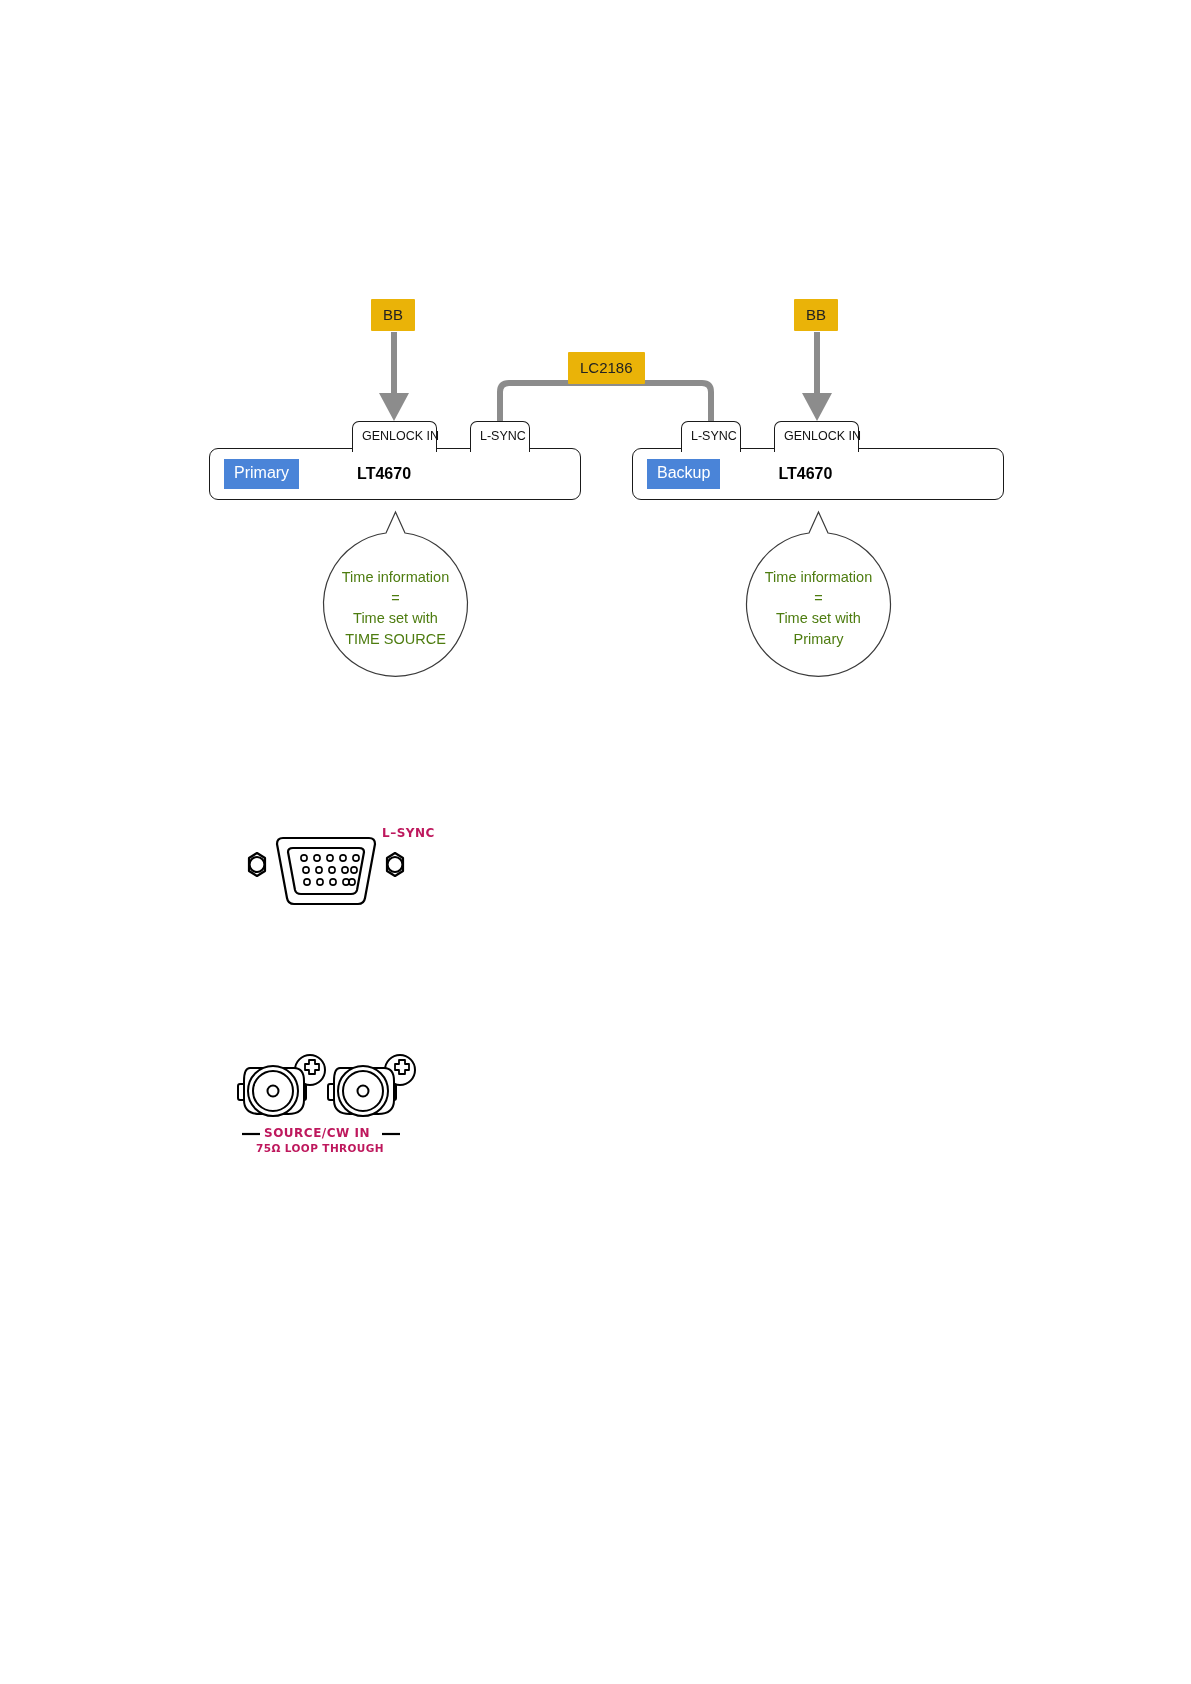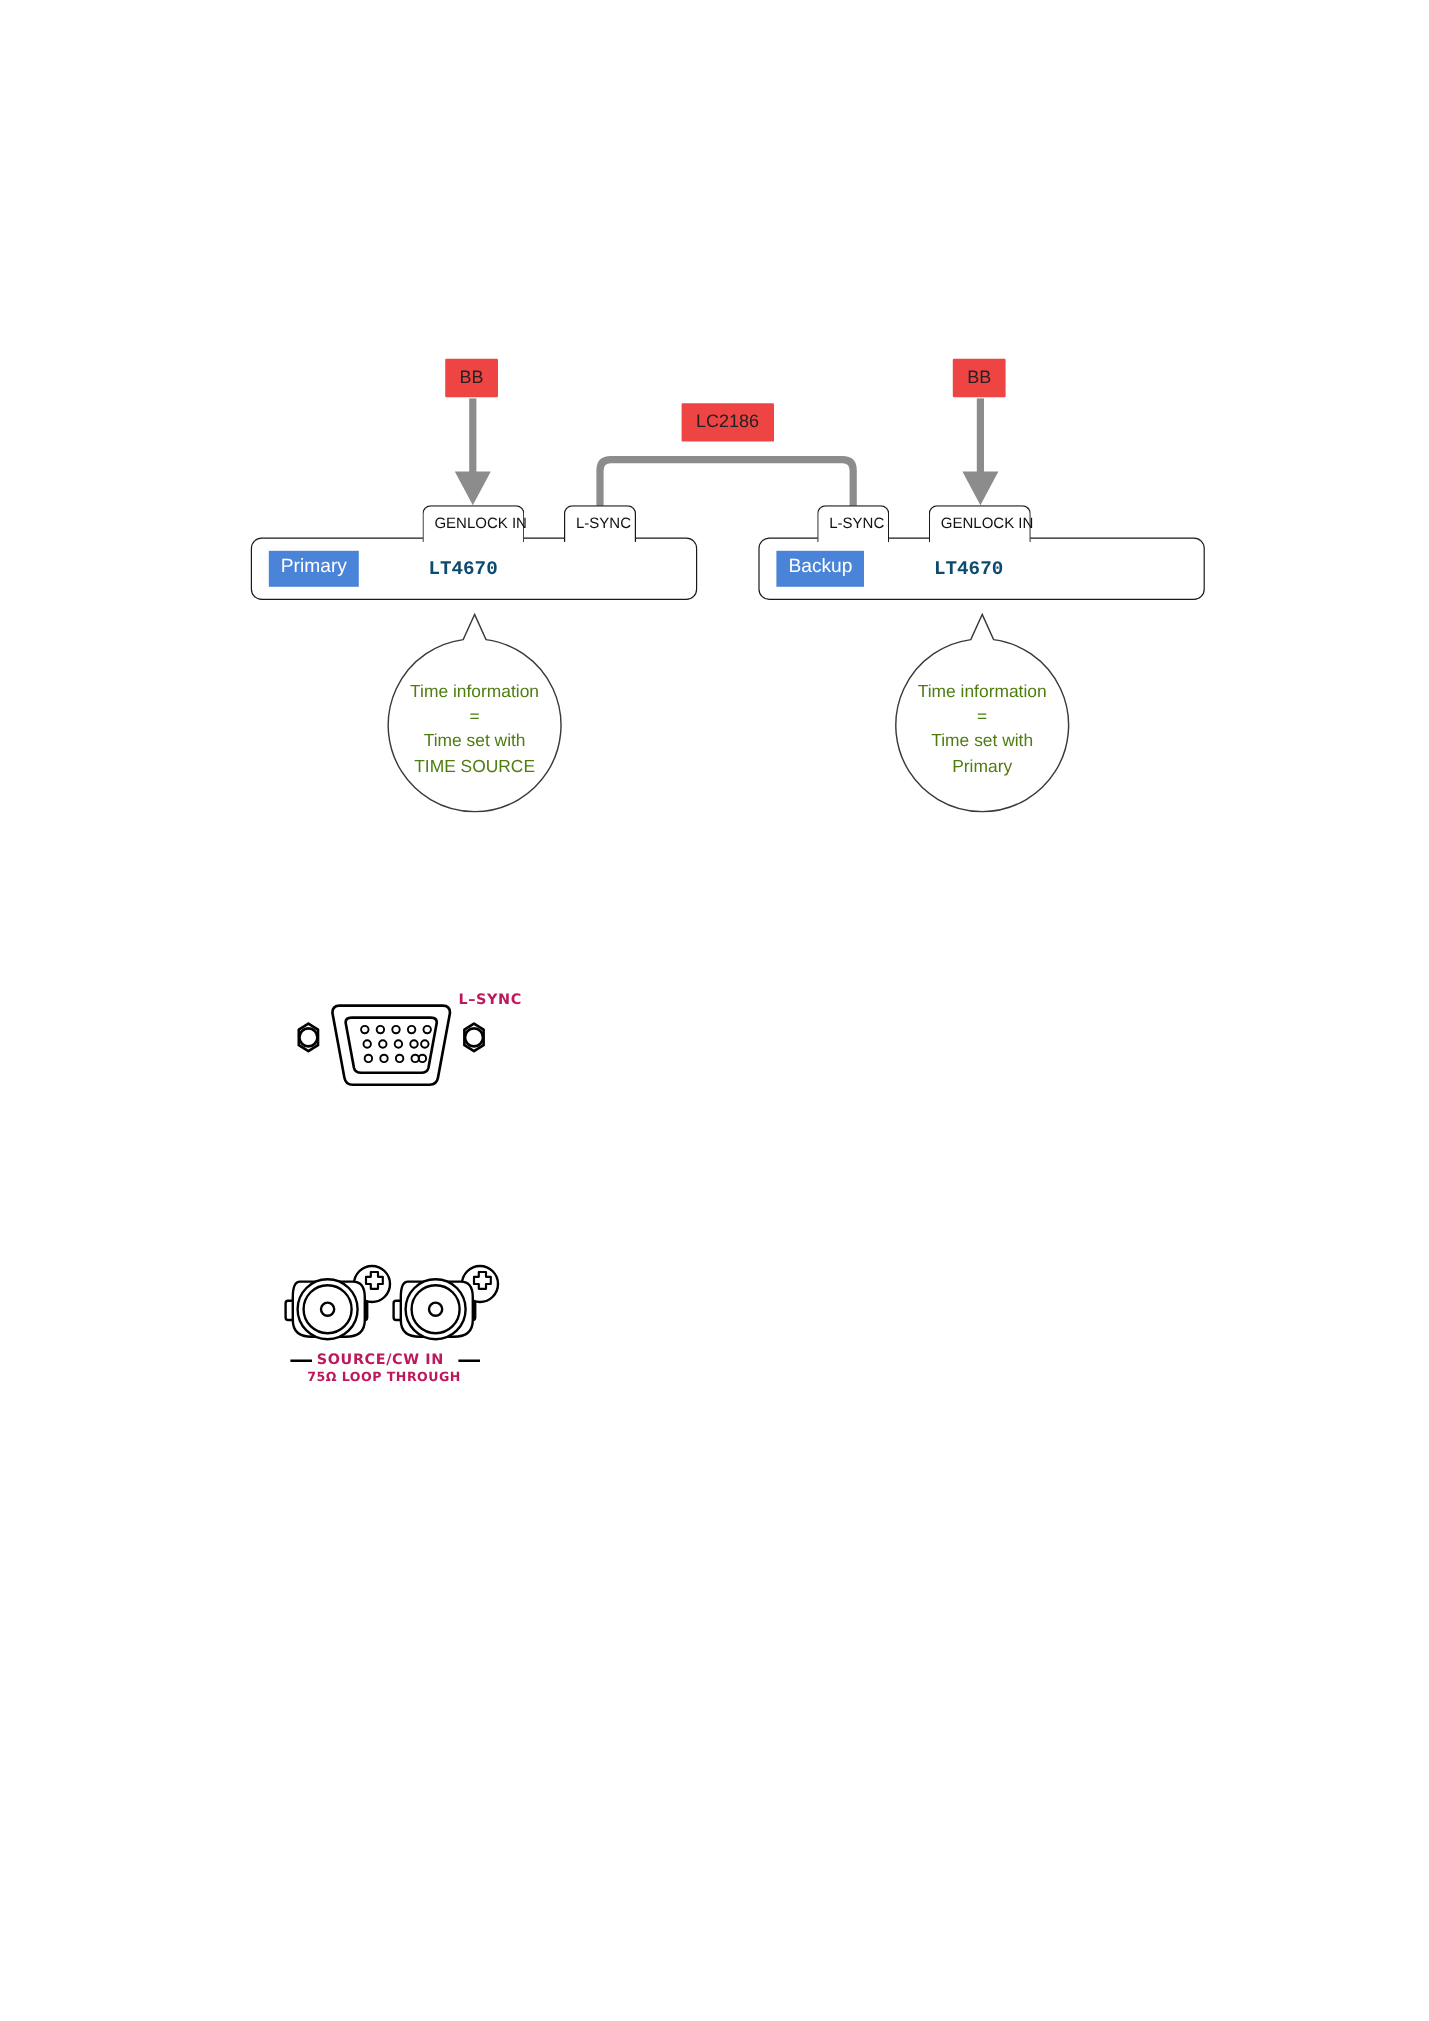--- a/index.html
+++ b/index.html
@@ -14,21 +14,21 @@
     font-family: "Liberation Sans", sans-serif;
     color: #1a1a1a;
     overflow: hidden;
   }
 
   
   .abs { position: absolute; }
 
   
   .tag {
-    background: #ef4444;
+    background: #eab308;
     color: #222222;
     font-size: 15px;
     line-height: 1;
     padding: 8px 12px 9px 12px;
     white-space: nowrap;
     text-align: center;
     border-radius: 1px;
   }
 
   
@@ -63,23 +63,22 @@
     color: #ffffff;
     font-size: 16px;
     line-height: 1;
     padding: 6px 10px 8px 10px;
     margin-left: 14px;
     white-space: nowrap;
   }
   .device-model {
     font-size: 16px;
     font-weight: bold;
-    color: #0c4a6e;
-    white-space: nowrap;
-    font-family: Liberation Mono, monospace;
+    color: #000000;
+    white-space: nowrap;
   }
 
   
   .bubble-text {
     position: absolute;
     left: 0;
     right: 0;
     top: 62px;
     text-align: center;
     font-size: 14.5px;
@@ -119,21 +118,21 @@
     <polygon points="817,421 802,393 832,393" fill="#8c8c8c"></polygon>
   </g>
 
   <path d="M 500,422 L 500,392 Q 500,383 509,383 L 702,383 Q 711,383 711,392 L 711,422" fill="none" stroke="#8c8c8c" stroke-width="6" stroke-linecap="butt"></path>
 </svg>
 
 <div class="abs tag" style="left:371px; top:299px;">BB</div>
 
 <div class="abs tag" style="left:794px; top:299px;">BB</div>
 
-<div class="abs tag" style="left:568px; top:336px;">LC2186</div>
+<div class="abs tag" style="left:568px; top:352px;">LC2186</div>
 
 <div class="abs port" style="left:352px; top:421px; width:85px;">GENLOCK IN</div>
 
 <div class="abs port" style="left:470px; top:421px; width:60px;">L-SYNC</div>
 
 <div class="abs device" style="left:209px; top:448px; width:372px;">
   <span class="role-badge">Primary</span>
   <span class="device-model" style="margin-left:58px;">LT4670</span>
 </div>
 

